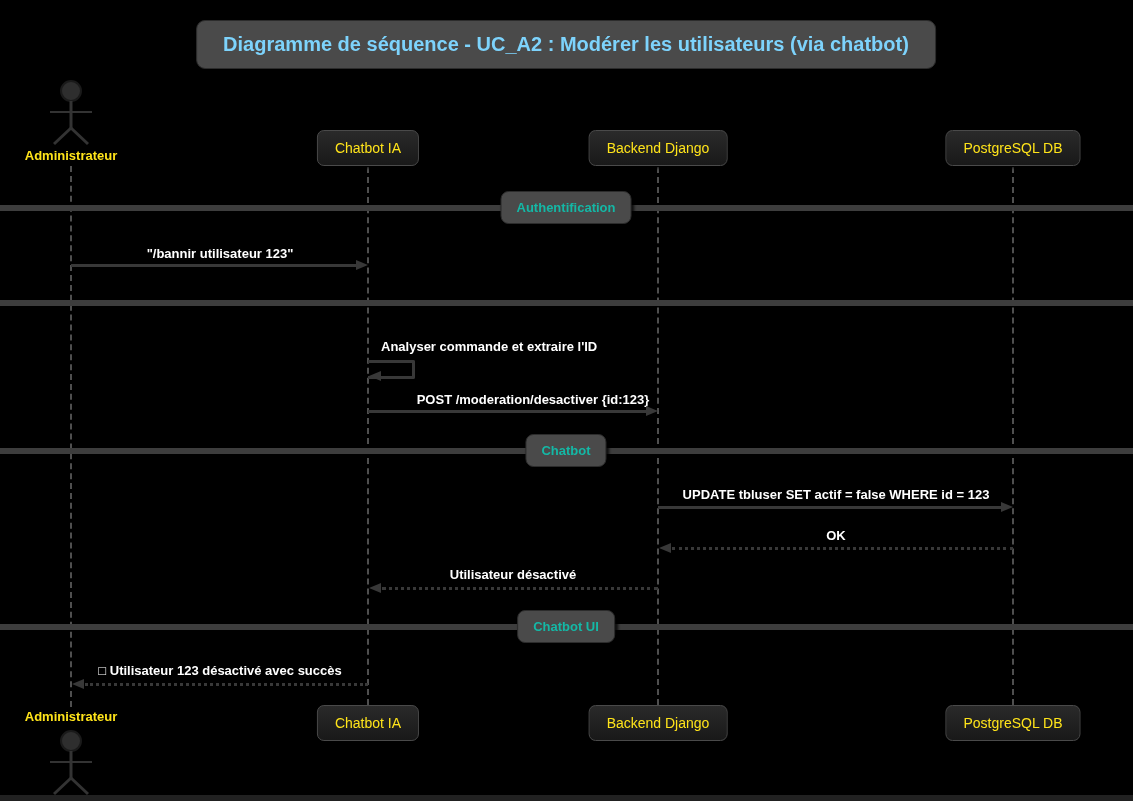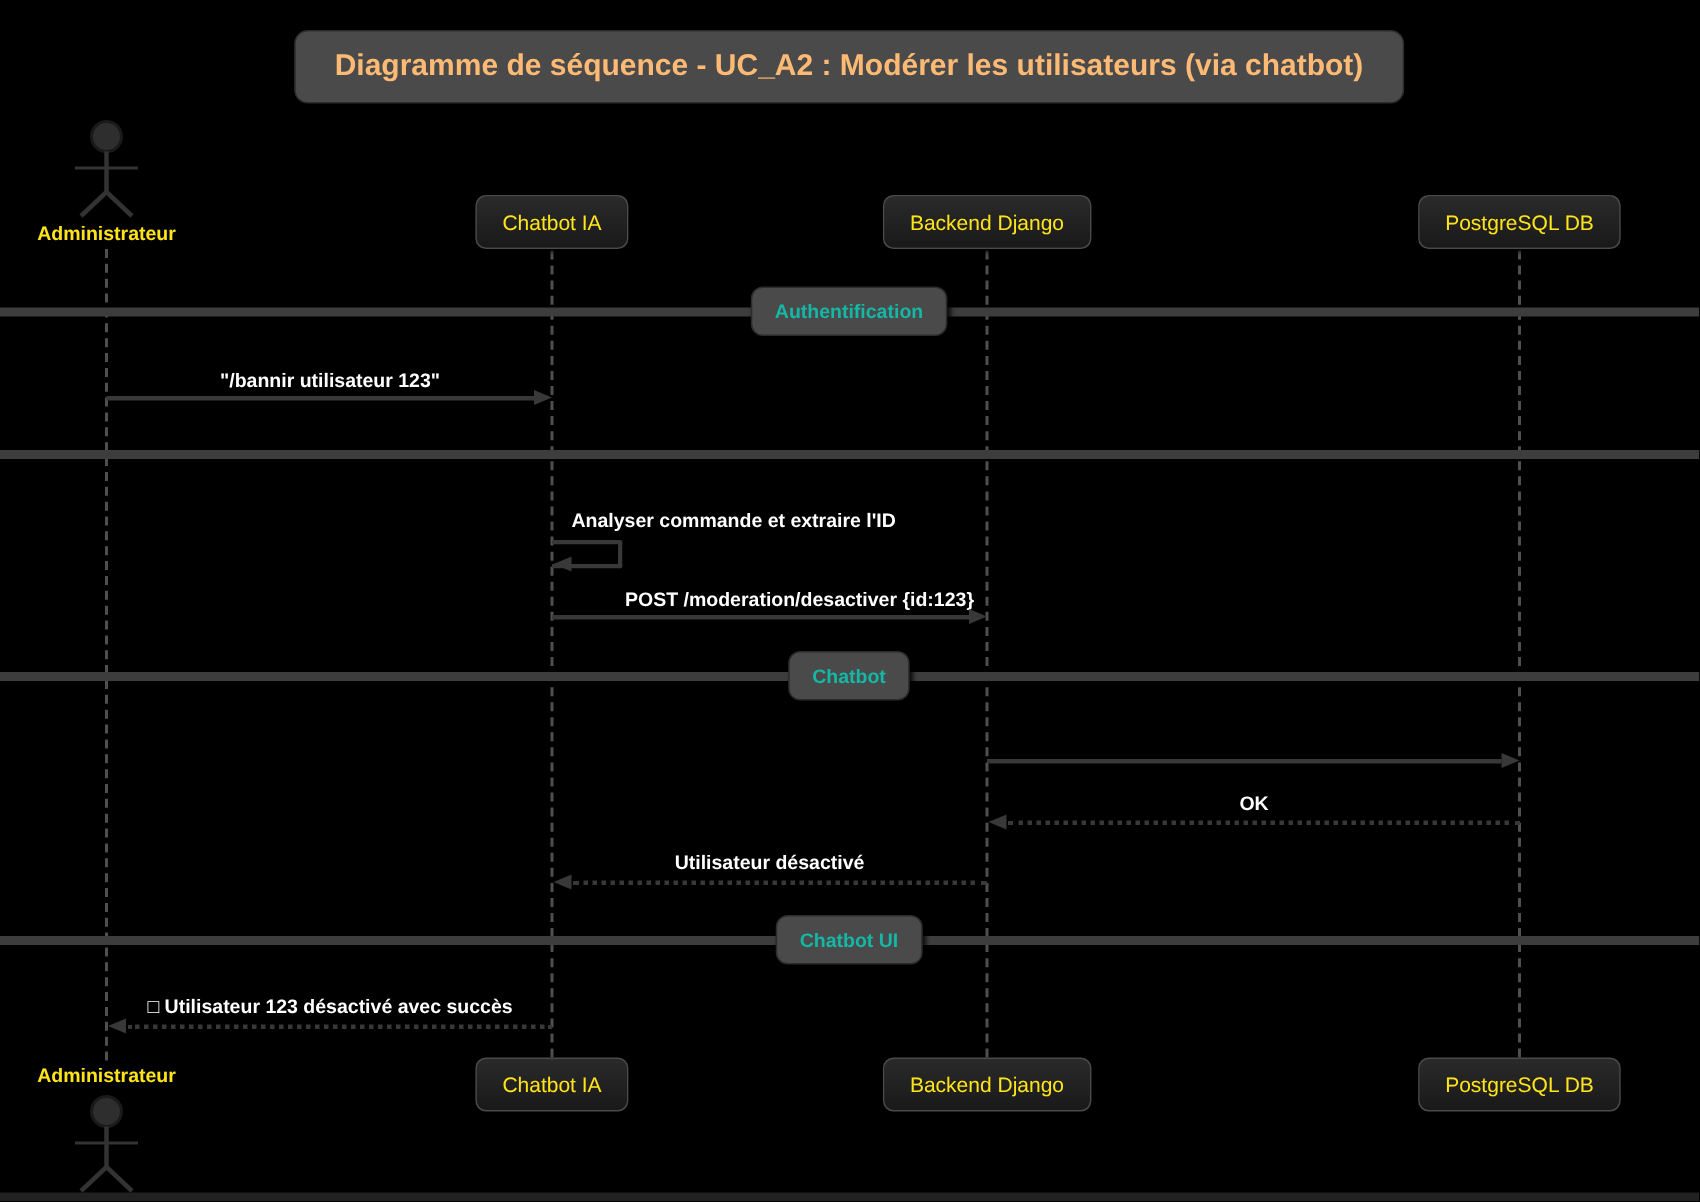--- a/index.html
+++ b/index.html
@@ -5,21 +5,21 @@
   html,body{margin:0;padding:0;background:#000;}
   .canvas{
     position:relative;width:1133px;height:801px;background:#000;overflow:hidden;
     font-family:"Liberation Sans", sans-serif;
   }
   
   .title-box{
     position:absolute;top:20px;left:566px;transform:translateX(-50%);
     background:#4a4a4a;border:1px solid #2c2c2c;border-radius:9px;
     padding:12px 26px;white-space:nowrap;
-    color:#fdba74;font-size:20px;font-weight:bold;
+    color:#7dd3fc;font-size:20px;font-weight:bold;
     box-shadow:3px 3px 4px rgba(0,0,0,.8);
   }
   
   .lifeline{position:absolute;width:0;border-left:2px dashed #4f4f4f;}
   
   .participant{
     position:absolute;transform:translateX(-50%);
     background:linear-gradient(#2a2a2a,#191919);
     border:1.5px solid #4a4a4a;border-radius:7px;
     padding:9px 17px;white-space:nowrap;
@@ -96,20 +96,21 @@
   <div class="self-loop" style="left:368px;top:360px;width:44px;height:13px;"></div>
   <div class="ah left" style="left:369px;top:371px;"></div>
 
   <div class="msg-label" style="left:513px;top:392px;padding-left:40px;">POST /moderation/desactiver {id:123}</div>
   <div class="arrow-line" style="left:368px;top:410px;width:278px;"></div>
   <div class="ah right" style="left:646px;top:406px;"></div>
 
   <div class="divider-bar" style="top:448px;"></div>
   <div class="divider-box" style="top:434px;">Chatbot</div>
 
+  <div class="msg-label" style="left:836px;top:487px;">UPDATE tbluser SET actif = false WHERE id = 123</div>
   <div class="arrow-line" style="left:658px;top:506px;width:343px;"></div>
   <div class="ah right" style="left:1001px;top:502px;"></div>
 
   <div class="msg-label" style="left:836px;top:528px;">OK</div>
   <div class="arrow-line dotted" style="left:672px;top:547px;width:341px;"></div>
   <div class="ah left" style="left:659px;top:543px;"></div>
 
   <div class="msg-label" style="left:513px;top:567px;">Utilisateur désactivé</div>
   <div class="arrow-line dotted" style="left:382px;top:587px;width:276px;"></div>
   <div class="ah left" style="left:369px;top:583px;"></div>

